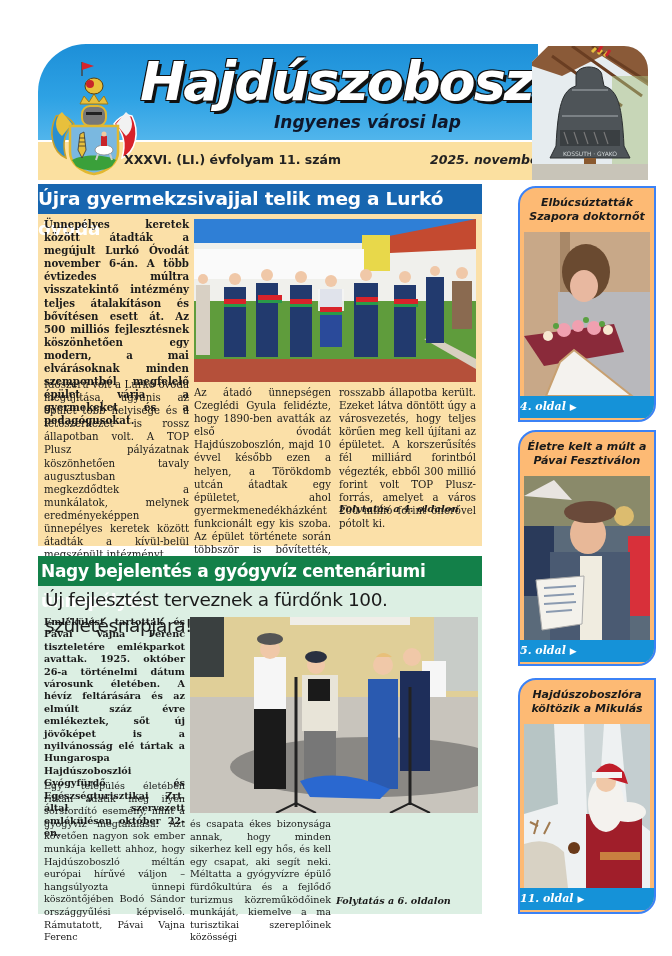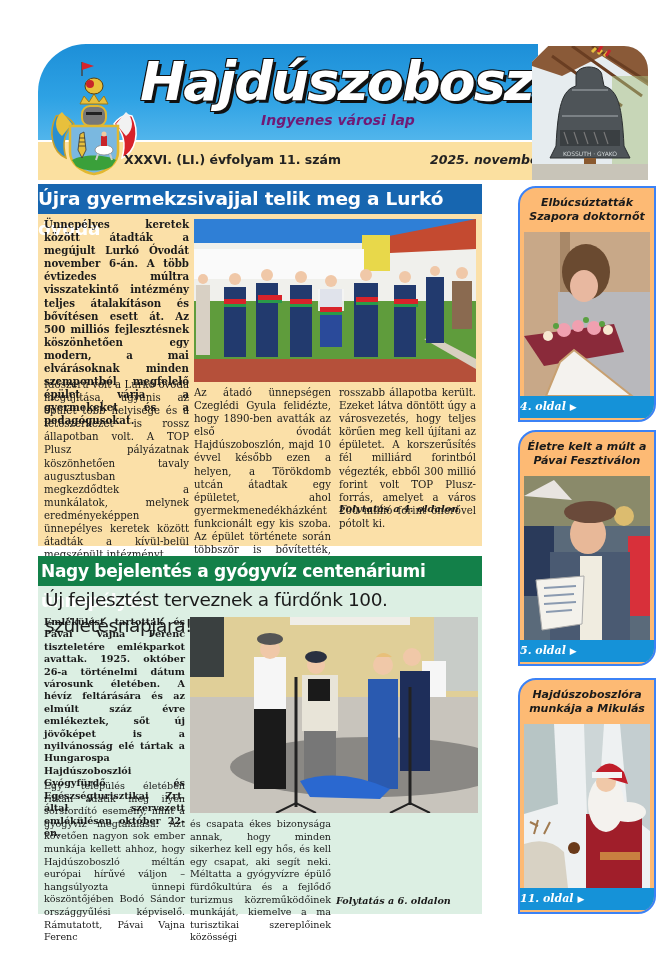--- a/index.html
+++ b/index.html
@@ -12,23 +12,23 @@
     background: linear-gradient(180deg, #1d8fd8 0%, #2ea2e4 55%, #53b6ec 100%);
     border-top-left-radius: 48px; }
   .mh-yellow { position: absolute; left: 0; top: 98px; width: 500px; height: 38px;
     background: #fbe0a0; }
   .mh-white-line { position: absolute; left: 0; top: 96px; width: 500px; height: 3px; background: #fff; }
   .crest { position: absolute; left: 10px; top: 10px; width: 92px; height: 122px; }
   .mh-title { position: absolute; left: 102px; top: 2px; width: 400px; height: 72px;
     font-family: "DejaVu Sans", sans-serif; font-weight: bold; font-style: italic;
     font-size: 54px; letter-spacing: -2px; color: #ffffff; line-height: 72px;
     text-shadow: 3px 3px 0 #111, -1px -1px 0 #111, 1px -1px 0 #111, -1px 1px 0 #111; }
-  .mh-subtitle { position: absolute; left: 223px; top: 68px;
+  .mh-subtitle { position: absolute; left: 236px; top: 68px;
     font-family: "DejaVu Sans", sans-serif; font-weight: bold; font-style: italic;
-    font-size: 14px; color: #701a75; }
+    font-size: 17px; color: #0f172a; }
   .mh-issue { position: absolute; left: 86px; top: 108px;
     font-family: "DejaVu Sans", sans-serif; font-weight: bold; 
     font-size: 12.5px; color: #222; }
   .mh-date { position: absolute; left: 392px; top: 108px;
     font-family: "DejaVu Sans", sans-serif; font-weight: bold; font-style: italic;
     font-size: 12.5px; color: #222; }
   .bell-photo { position: absolute; left: 494px; top: 2px; width: 116px; height: 134px;
     border-radius: 0 24px 0 0; overflow: hidden;
     clip-path: polygon(14% 0, 100% 0, 100% 100%, 0 100%, 0 12%); }
 
@@ -279,21 +279,21 @@
       <path d="M12 104 L60 100 L58 148 L18 154Z" fill="#f4f2ec" stroke="#aaa" stroke-width="1"></path>
       <path d="M20 112 L52 110 M20 120 L50 118 M20 128 L52 126 M22 136 L48 134" stroke="#8a9ab0" stroke-width="2"></path>
     </svg>
   </div>
   <div class="card-foot">
     <span>5. oldal</span><span class="arrow">▶</span>
   </div>
 </div>
 
 <div class="card" style="top:678px; height:236px;">
-  <div class="card-title">Hajdúszoboszlóra munkája a Mikulás</div>
+  <div class="card-title">Hajdúszoboszlóra költözik a Mikulás</div>
   <div class="card-photo">
     <svg width="130" height="164" viewBox="0 0 130 164">
       <rect width="130" height="164" fill="#eef1f2"></rect>
       <path d="M0 0 L30 0 L34 80 L0 90Z" fill="#8aa0a0" opacity="0.55"></path>
       <path d="M60 0 L80 0 L72 120 L64 120Z" fill="#b8c4c4" opacity="0.6"></path>
       <path d="M96 0 L130 0 L130 110 L104 90Z" fill="#9aacae" opacity="0.5"></path>
       <rect x="62" y="90" width="56" height="74" fill="#a01e2a"></rect>
       <rect x="76" y="128" width="40" height="8" fill="#c88040"></rect>
       <ellipse cx="82" cy="80" rx="18" ry="28" fill="#f4f2ee"></ellipse>
       <circle cx="82" cy="58" r="10" fill="#f0c8a8"></circle>

